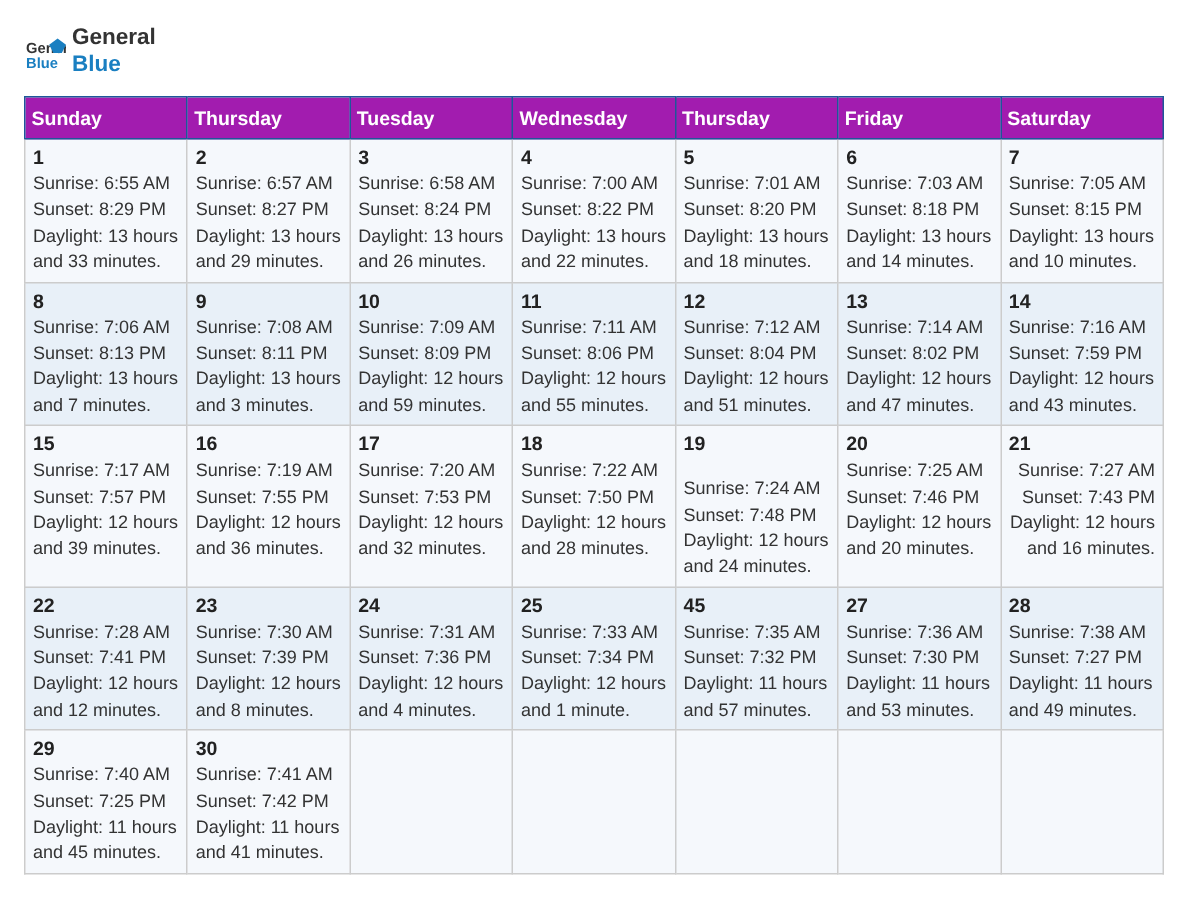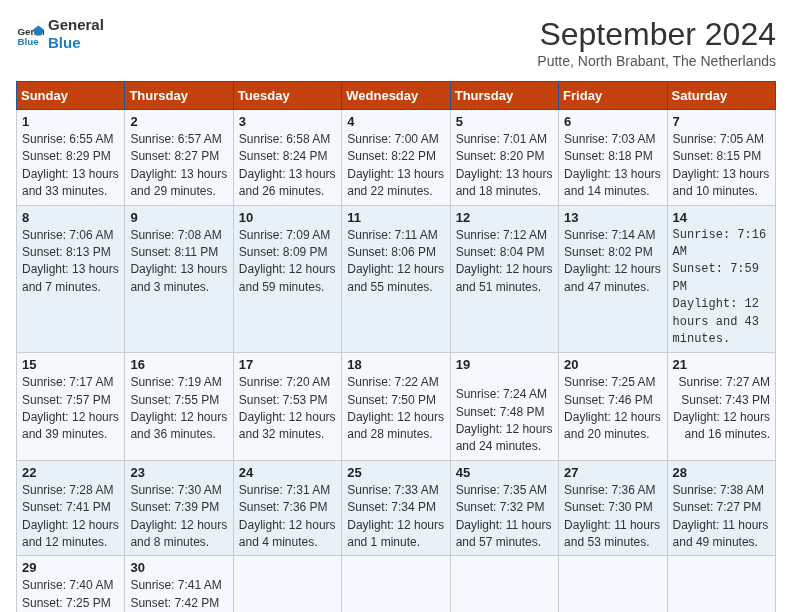--- a/index.html
+++ b/index.html
@@ -36,21 +36,21 @@
     .location {
       font-size: 14px;
       color: #555;
     }
     table {
       width: 100%;
       border-collapse: collapse;
       table-layout: fixed;
     }
     thead th {
-      background-color: #c2410c;
+      background-color: #a21caf;
       color: #fff;
       font-size: 13px;
       font-weight: bold;
       padding: 6px 4px;
       text-align: left;
       border: 1px solid #1e5799;
     }
     tbody td {
       border: 1px solid #ccc;
       vertical-align: top;
@@ -94,24 +94,20 @@
     </svg>
     <div>
       <div style="font-size:15px;font-weight:bold;color:#333;line-height:1.2;">
         <span style="color:#333;">General</span>
       </div>
       <div style="font-size:15px;font-weight:bold;color:#1a7fc1;line-height:1.2;">
         <span>Blue</span>
       </div>
     </div>
   </div>
-  <div class="title-block">
-    <div class="month-year">September 2024</div>
-    <div class="location">Putte, North Brabant, The Netherlands</div>
-  </div>
 </div>
 
 <table>
   <thead>
     <tr>
       <th>Sunday</th>
       <th>Thursday</th>
       <th>Tuesday</th>
       <th>Wednesday</th>
       <th>Thursday</th>
@@ -196,21 +192,21 @@
 Daylight: 12 hours and 51 minutes.</div>
         </td>
         <td>
           <span class="day-num">13</span>
           <div class="day-info" style="white-space: pre-line;">Sunrise: 7:14 AM
 Sunset: 8:02 PM
 Daylight: 12 hours and 47 minutes.</div>
         </td>
         <td>
           <span class="day-num">14</span>
-          <div class="day-info" style="white-space: pre-line; font-family: Liberation Mono, monospace;">Sunrise: 7:16 AM
+          <div class="day-info" style="white-space: pre-line;">Sunrise: 7:16 AM
 Sunset: 7:59 PM
 Daylight: 12 hours and 43 minutes.</div>
         </td>
       </tr>
       <tr>
         <td>
           <span class="day-num">15</span>
           <div class="day-info" style="white-space: pre-line;">Sunrise: 7:17 AM
 Sunset: 7:57 PM
 Daylight: 12 hours and 39 minutes.</div>

